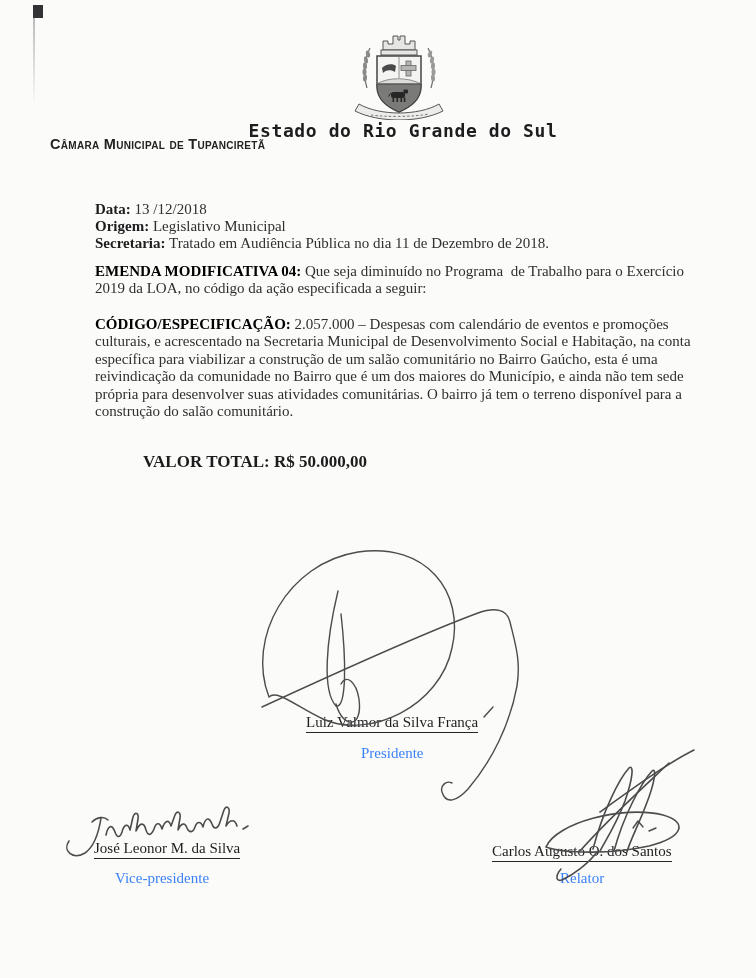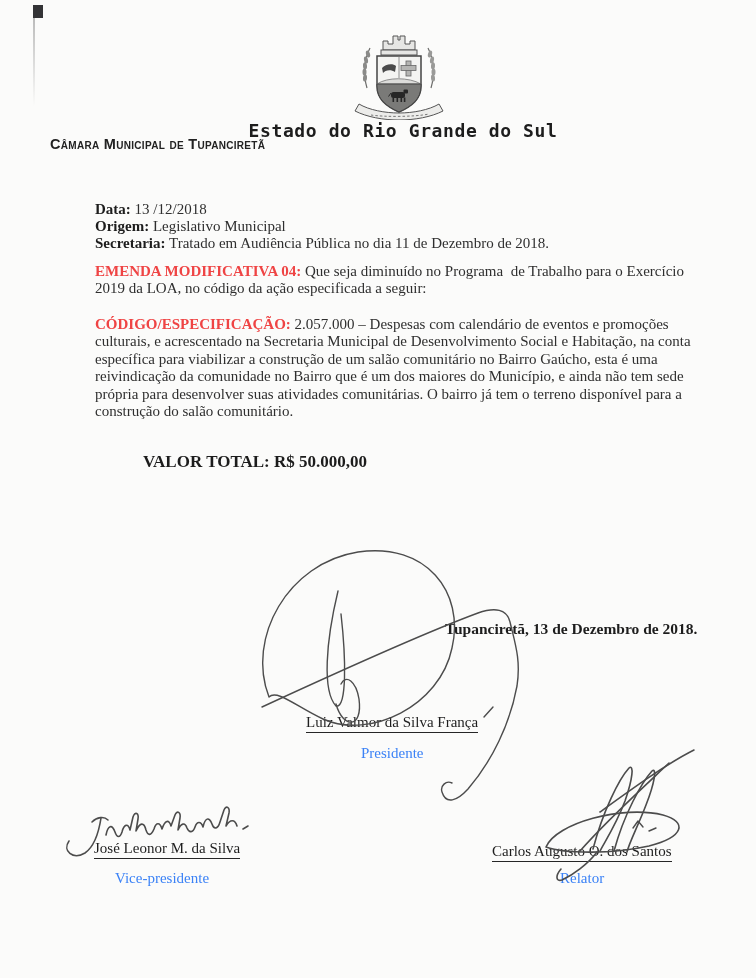--- a/index.html
+++ b/index.html
@@ -24,21 +24,21 @@
   .chamber-line{left:50px;top:136px;width:706px;text-align:left;
     font-family:"Liberation Sans", sans-serif;font-weight:bold;
     font-variant:small-caps;font-size:14.5px;letter-spacing:.3px;color:#222;}
   
   .doc-title{left:95px;top:165px;width:612px;
     font-size:14.6px;font-weight:bold;color:#1b1b1b;letter-spacing:.2px;}
   .doc-title .u-wrap{border-bottom:1.6px solid #1b1b1b;padding-bottom:1px;}
   .meta-block{left:95px;top:201px;width:612px;font-size:15px;line-height:17px;}
   .meta-line b{color:#1d1d1d;}
   .para{margin:0;font-size:15px;line-height:17.4px;white-space:pre-wrap;}
-  .para b{color:#ef4444;}
+  .para b{color:#000000;}
   .para-emenda{left:95px;top:263px;width:612px;line-height:16.8px;}
   .para-codigo{left:95px;top:316px;width:614px;}
   .valor-line{left:143px;top:452px;font-size:17px;font-weight:bold;color:#1c1c1c;}
   .dateline{left:445px;top:620px;font-size:15.5px;font-weight:bold;color:#1d1d1d;}
   
   .sig-name{font-size:15px;color:#1e1e1e;border-bottom:1.5px solid #262626;padding-bottom:1px;}
   .sig-role{font-size:15px;color:#3b82f6;}
   .name-luiz{left:306px;top:714px;}
   .role-presidente{left:361px;top:745px;}
   .name-jose{left:94px;top:840px;}
@@ -112,21 +112,20 @@
     <div class="meta-line"><b>Origem:</b> <span>Legislativo Municipal</span></div>
     <div class="meta-line"><b>Secretaria:</b> <span>Tratado em Audiência Pública no dia 11 de Dezembro de 2018.</span></div>
   </div>
 
   <p class="abs para para-emenda"><b>EMENDA MODIFICATIVA 04:</b> <span>Que seja diminuído no Programa  de Trabalho para o Exercício 2019 da LOA, no código da ação especificada a seguir:</span></p>
 
   <p class="abs para para-codigo"><b>CÓDIGO/ESPECIFICAÇÃO:</b> <span>2.057.000 – Despesas com calendário de eventos e promoções culturais, e acrescentado na Secretaria Municipal de Desenvolvimento Social e Habitação, na conta específica para viabilizar a construção de um salão comunitário no Bairro Gaúcho, esta é uma reivindicação da comunidade no Bairro que é um dos maiores do Município, e ainda não tem sede própria para desenvolver suas atividades comunitárias. O bairro já tem o terreno disponível para a construção do salão comunitário.</span></p>
 
   <div class="abs valor-line">VALOR TOTAL: R$ 50.000,00</div>
 
-  <div class="abs dateline">Tupanciretã, 13 de Dezembro de 2018.</div>
 
   <div class="abs sig-name name-luiz">Luiz Valmor da Silva França</div>
   <div class="abs sig-role role-presidente">Presidente</div>
 
   <div class="abs sig-name name-jose">José Leonor M. da Silva</div>
   <div class="abs sig-role role-vice">Vice-presidente</div>
 
   <div class="abs sig-name name-carlos">Carlos Augusto O. dos Santos</div>
   <div class="abs sig-role role-relator">Relator</div>
 

